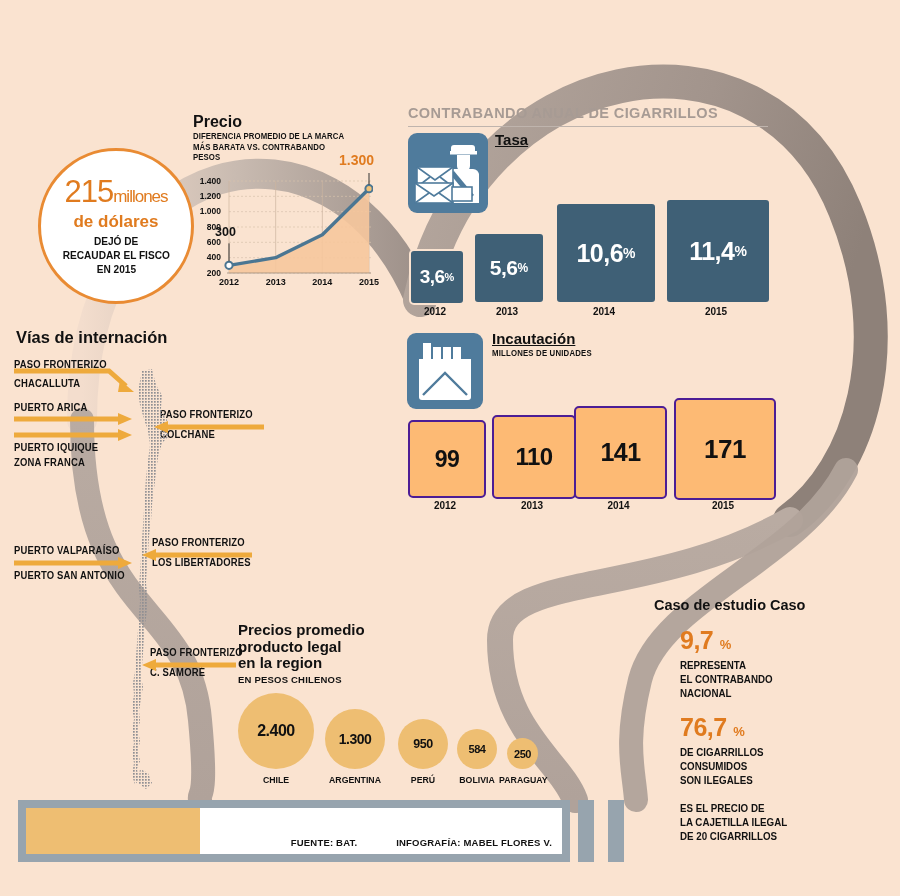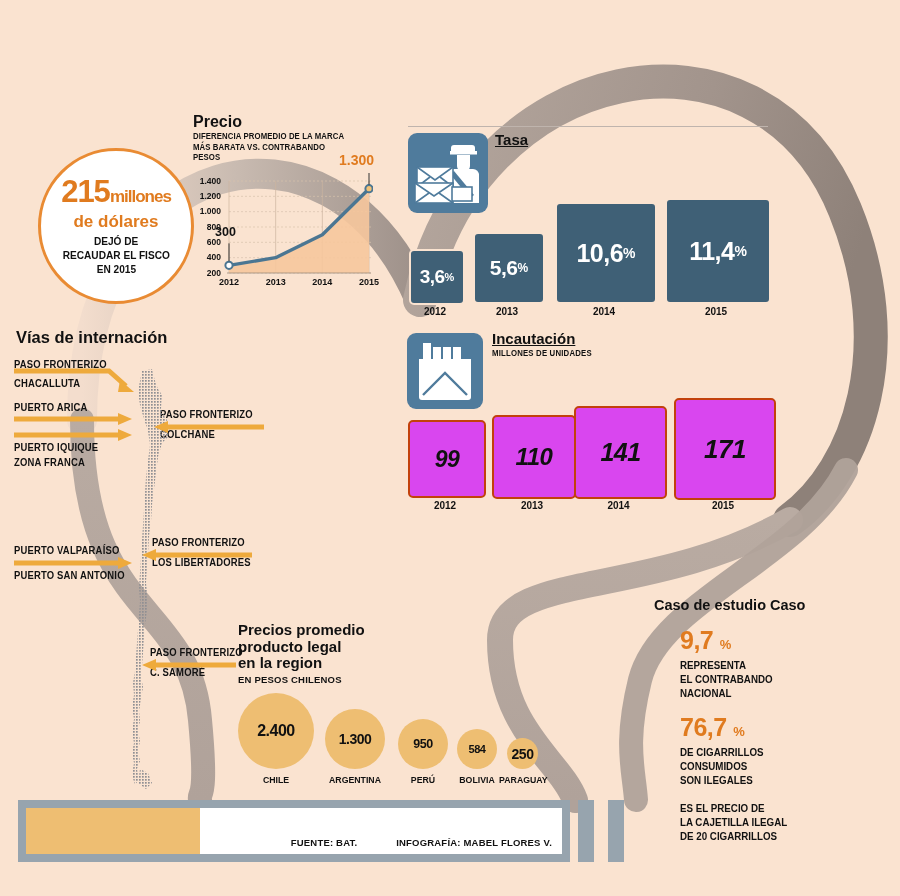--- a/index.html
+++ b/index.html
@@ -23,21 +23,21 @@
     transform:scaleX(.9);transform-origin:left center;
   }
 
   
   #circle215{
     left:38px;top:148px;width:156px;height:156px;border-radius:50%;
     background:#fff;border:3px solid #e98b33;z-index:6;
     display:flex;flex-direction:column;align-items:center;justify-content:center;
     text-align:center;box-sizing:border-box;
   }
-  #circle215 .big{color:#e07b1f;font-weight:bold;font-size:31px;line-height:30px;letter-spacing:-1px;}
+  #circle215 .big{color:#e07b1f;font-weight:normal;font-size:31px;line-height:30px;letter-spacing:-1px;}
   #circle215 .big .small{font-size:17px;}
   #circle215 .l2{color:#e07b1f;font-weight:bold;font-size:17px;line-height:19px;margin-bottom:3px;}
   #circle215 .l3{color:#111;font-weight:bold;font-size:11px;line-height:14px;transform:scaleX(.92);}
 
   
   #price{left:193px;top:113px;width:190px;height:210px;z-index:5;}
   #price .h1{font-size:16px;font-weight:bold;color:#111;line-height:18px;}
   #price .sub{font-size:8.4px;font-weight:bold;color:#111;line-height:10.5px;letter-spacing:.1px;
        text-transform:uppercase;transform:scaleX(.93);transform-origin:left top;}
   #chartbox{position:relative;width:180px;height:120px;margin-top:10px;}
@@ -51,21 +51,21 @@
      letter-spacing:.4px;z-index:5;}
   #rtitle-rule{left:408px;top:126px;width:360px;height:1px;background:#bfb4ad;z-index:5;}
 
   .iconbox{position:absolute;background:#4f7b9c;border-radius:9px;z-index:5;}
   .sec-h{position:absolute;font-size:15px;font-weight:bold;color:#111;z-index:5;text-decoration:underline;}
   .sec-s{position:absolute;font-size:8.4px;font-weight:bold;color:#111;letter-spacing:.2px;
      text-transform:uppercase;z-index:5;transform:scaleX(.93);transform-origin:left top;}
 
   .sqr{position:absolute;border-radius:5px;z-index:5;display:flex;align-items:center;justify-content:center;}
   .sqr.blue{background:#3f6076;border:2px solid #fae3d0;}
-  .sqr.gold{background:#d946ef;border:2px solid #c2410c;font-style:italic;}
+  .sqr.gold{background:#fdba74;border:2px solid #4c1d95;}
   .sqr .v{font-weight:bold;letter-spacing:-.5px;}
   .sqr.blue .v{color:#fff;}
   .sqr.gold .v{color:#111;}
   .sqr .pc{font-weight:bold;}
   .yr{position:absolute;font-size:10px;font-weight:bold;color:#111;text-align:center;z-index:5;}
 
   
   #mapsec{z-index:5;}
   #mapsec h2{position:absolute;left:16px;top:328px;margin:0;font-size:16.5px;font-weight:bold;color:#111;}
   #chilemap{position:absolute;left:118px;top:365px;width:64px;height:430px;z-index:4;}
@@ -189,20 +189,21 @@
           <div class="xtick" style="left: 19px; top: 104px;">2012</div>
           <div class="xtick" style="left: 65.6667px; top: 104px;">2013</div>
           <div class="xtick" style="left: 112.333px; top: 104px;">2014</div>
           <div class="xtick" style="left: 159px; top: 104px;">2015</div>
         </div>
       <div class="pt-lab" id="lab-start" style="color: rgb(17, 17, 17); font-size: 12.5px; left: 22px; top: 52.3333px;">300</div>
       <div class="pt-lab" id="lab-end" style="color: rgb(224, 123, 31); font-size: 14px; left: 146px; top: -20.3333px;">1.300</div>
     </div>
   </div>
 
+  <div class="abs" id="rtitle">CONTRABANDO ANUAL DE CIGARRILLOS</div>
   <div class="abs" id="rtitle-rule"></div>
 
   <div class="iconbox" style="left:408px;top:133px;width:80px;height:80px;">
     <svg viewBox="0 0 80 80" width="80" height="80">
 
       <path d="M46,12 h18 a3,3 0 0 1 3,3 v3 h-24 v-3 a3,3 0 0 1 3,-3 z" fill="#fff"></path>
       <rect x="42" y="18" width="27" height="3.5" fill="#fff"></rect>
 
       <path d="M49,22 h13 v11 a6.5,6.5 0 0 1 -13,0 z" fill="#fff"></path>
 
@@ -377,21 +378,21 @@
     <span class="v" style="font-size:12.5px;">950</span>
   </div>
   <div class="bubname" style="left:396px;top:774px;width:54px;">PERÚ</div>
 
   <div class="bub" style="left:457px;top:729px;width:40px;height:40px;">
     <span class="v" style="font-size:11px;">584</span>
   </div>
   <div class="bubname" style="left:450px;top:774px;width:54px;">BOLIVIA</div>
 
   <div class="bub" style="left:507px;top:738px;width:31px;height:31px;">
-    <span class="v" style="font-size:14px;">250</span>
+    <span class="v" style="font-size:11px;">250</span>
   </div>
   <div class="bubname" style="left:497px;top:774px;width:52px;">PARAGUAY</div>
 
   <div id="case">
     <h3>Caso de estudio Caso</h3>
 
     <div class="cstat">
       <div class="n">
         <span>9,7</span>
         <span class="u">%</span>

